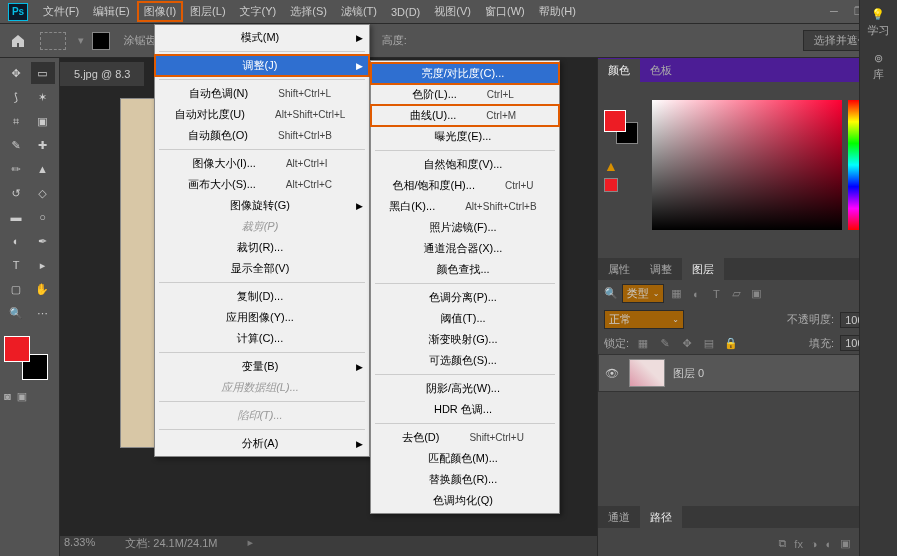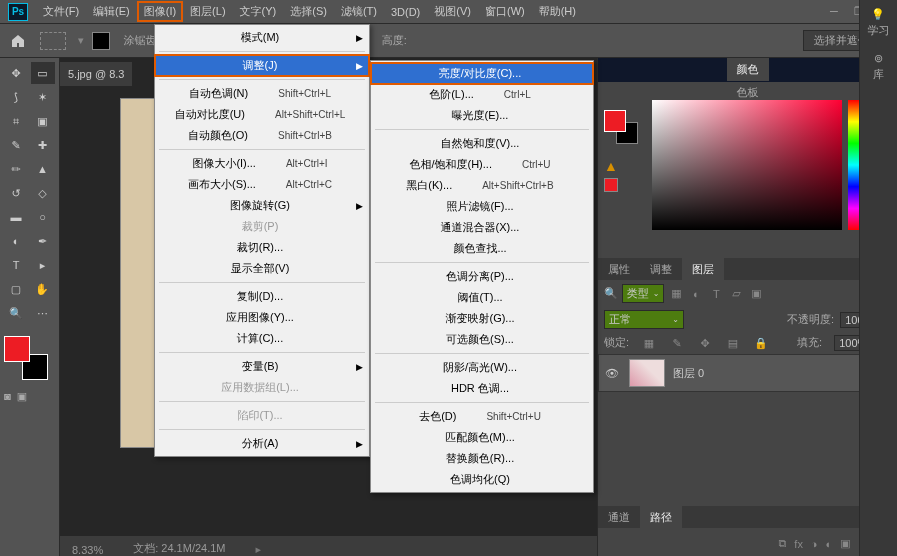--- a/index.html
+++ b/index.html
@@ -19,51 +19,51 @@
   .content { position: absolute; top: 58px; bottom: 0; left: 0; right: 0; display: flex; }
   .toolbox { width: 60px; background: #535353; border-right: 1px solid #2a2a2a; padding: 4px; }
   .tool-grid { display: grid; grid-template-columns: 1fr 1fr; gap: 2px; }
   .tool { width: 24px; height: 22px; display: flex; align-items: center; justify-content: center; color: #ccc; }
   .tool.active { background: #333; }
   .color-swatches { position: relative; margin-top: 12px; width: 44px; height: 44px; }
   .fg-swatch { position: absolute; top: 0; left: 0; width: 26px; height: 26px; background: #ed1c24; border: 1px solid #fff; z-index: 2;}
   .bg-swatch { position: absolute; bottom: 0; right: 0; width: 26px; height: 26px; background: #000; border: 1px solid #fff; }
   .mini-icons { margin-top:10px; display:flex; gap:6px; color:#aaa; }
   .canvas-area { flex: 1; background: #262626; position: relative; }
-  .doc-tab { height: 24px; background: #3c3c3c; color: #ccc; display: flex; align-items: center; padding: 0 8px; width: fit-content; margin-top:4px; }
+  .doc-tab { height: 24px; background: #3c3c3c; color: #ccc; display: flex; align-items: center; padding: 0 14px; width: fit-content; margin-top:4px; }
   .canvas { position: absolute; top: 40px; left: 60px; width: 60px; height: 350px; background: #d8c7a6; border: 1px solid #888; }
-  .statusbar { position: absolute; bottom: 0; left: 0; right: 0; height: 20px; background: #3c3c3c; color: #999; display: flex; align-items: flex-end; padding: 0 12px; gap: 30px; }
+  .statusbar { position: absolute; bottom: 0; left: 0; right: 0; height: 20px; background: #3c3c3c; color: #999; display: flex; align-items: flex-start; padding: 0 4px; gap: 30px; }
   .dropdown { position: absolute; background: #f0f0f0; color: #000; border: 1px solid #888; box-shadow: 2px 2px 5px rgba(0,0,0,.4); z-index: 100; padding: 2px 0; }
   .dd-row { display: flex; align-items: center; justify-content: center; padding: 3px 20px 3px 16px; white-space: nowrap; }
   .dd-row.hover { background: #2f6fd0; color: #fff; }
-  .dd-row.disabled { color: #999; }
+  .dd-row.disabled { color: #999; font-style: italic; }
   .dd-shortcut { color: #444; margin-left: 30px; font-size: 10px; }
   .dd-sep { height: 1px; background: #ccc; margin: 3px 4px; }
   .dd-arrow { position: absolute; right: 6px; font-size: 9px; }
   .dd-row.hlbox { outline: 2px solid #e05a00; outline-offset: -1px; }
   .panels { width: 300px; background: #454545; border-left: 1px solid #2a2a2a; position: relative; }
-  .panel-tabs { display: flex; background: #0f172a; height: 24px; align-items: center; flex-direction: column; }
+  .panel-tabs { display: flex; background: #4c1d95; height: 24px; align-items: center; }
   .ptab { padding: 4px 10px; color: #aaa; }
   .ptab.active { background: #454545; color: #eee; }
   .color-panel { height: 170px; position: relative; padding: 6px; }
   .color-swatch-sm { position:absolute; left:6px; top:28px; }
   .color-swatch-sm .fg { width:22px;height:22px;background:#ed1c24;border:1px solid #fff;position:absolute; }
   .color-swatch-sm .bg { width:22px;height:22px;background:#000;border:1px solid #888;position:absolute;left:12px;top:12px; }
   .color-picker { position: absolute; left: 54px; top: 18px; width: 190px; height: 130px; background: linear-gradient(to bottom, rgba(0,0,0,0), #000), linear-gradient(to right, #fff, #ff0033); }
   .hue-strip { position:absolute; left:250px; top:18px; width:14px; height:130px; background: linear-gradient(to bottom, #f00,#ff0,#0f0,#0ff,#00f,#f0f,#f00); }
   .warn-tri { position:absolute; left:6px; top:76px; color:#d89000; font-size:14px; }
   .layers-panel { margin-top: 6px; }
   .layers-tabs { display:flex; background:#383838; height:22px; align-items:center; }
   .layer-filter { display:flex; align-items:center; gap:4px; padding:4px 6px; background:#454545; }
-  .layer-select { background:#4d7c0f; border:1px solid #2a2a2a; color:#ccc; padding:1px 4px; display:flex; align-items:center; gap:4px; }
+  .layer-select { background:#a16207; border:1px solid #2a2a2a; color:#ccc; padding:1px 4px; display:flex; align-items:center; gap:4px; }
   .layer-icon { width:16px; height:16px; color:#888; display:flex; align-items:center; justify-content:center; font-size:11px; }
   .layer-row2 { display:flex; align-items:center; padding:3px 6px; gap:6px; background:#454545; }
   .layer-label { color:#aaa; }
   .opacity-box { background:#3f3f3f; border:1px solid #2a2a2a; padding:1px 4px; color:#ccc; }
-  .lock-row { display:flex; gap:12px; padding:3px 6px; background:#454545; }
+  .lock-row { display:flex; align-items:center; gap:6px; padding:3px 6px; background:#454545; }
   .layer-item { display:flex; align-items:center; gap:8px; padding:4px 6px; background:#565656; border:1px solid #333; }
   .eye { width:16px; color:#ccc; }
   .layer-thumb { width:36px; height:28px; background: linear-gradient(45deg,#d9a,#edd 60%); border:1px solid #888; }
   .layers-bottom-tabs { display:flex; background:#383838; height:22px; align-items:center; position:absolute; bottom:28px; left:0; right:0; }
   .layers-footer { position:absolute; bottom:6px; right:6px; display:flex; gap:8px; color:#888; align-items:center; }
   .side-icons { position:absolute; right:0; top:0; width:38px; background:#383838; height:100%; border-left:1px solid #2a2a2a; display:flex; flex-direction:column; align-items:center; padding-top:8px; gap:14px; color:#aaa; font-size:10px; }
   .side-btn { display:flex; flex-direction:column; align-items:center; gap:2px; }
   svg { display:block; }
 </style>
 </head>
@@ -311,28 +311,32 @@
   <div class="dd-row disabled">
       <span>陷印(T)...</span>
     </div>
   <div class="dd-sep"></div>
   <div class="dd-row">
       <span>分析(A)</span>
       <span class="dd-arrow">▶</span>
     </div>
 </div>
 
-<div class="dropdown" style="left:370px; top:60px; width:224px;">
+<div class="dropdown" style="left:370px; top:60px; width:190px;">
   <div class="dd-row hover hlbox">
       <span>亮度/对比度(C)...</span>
     </div>
   <div class="dd-row">
       <span>色阶(L)...</span>
       <span class="dd-shortcut">Ctrl+L</span>
     </div>
+  <div class="dd-row hlbox">
+      <span>曲线(U)...</span>
+      <span class="dd-shortcut">Ctrl+M</span>
+    </div>
   <div class="dd-row">
       <span>曝光度(E)...</span>
     </div>
   <div class="dd-sep"></div>
   <div class="dd-row">
       <span>自然饱和度(V)...</span>
     </div>
   <div class="dd-row">
       <span>色相/饱和度(H)...</span>
       <span class="dd-shortcut">Ctrl+U</span>

